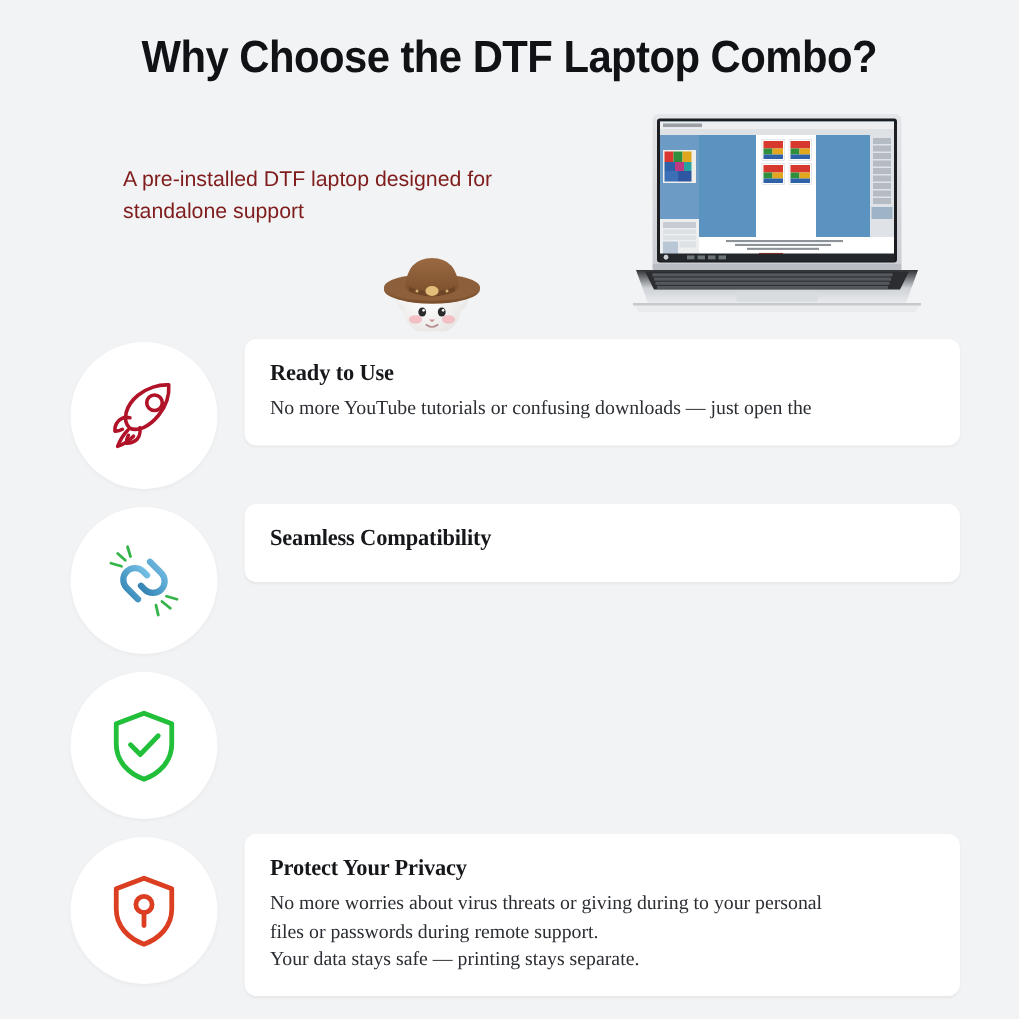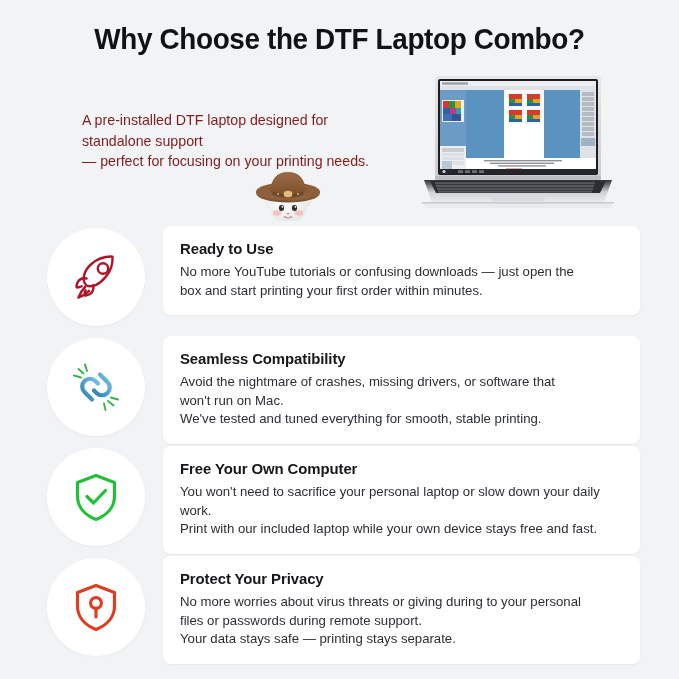--- a/index.html
+++ b/index.html
@@ -33,21 +33,21 @@
   .intro div{white-space:nowrap;}
 
   
   .mascot{position:absolute;left:240px;top:163px;width:96px;height:58px;}
 
   
   .laptop{position:absolute;left:418px;top:72px;width:200px;height:140px;}
 
   
   .features{position:absolute;left:0;top:224px;width:679px;}
-  .feature-row{position:relative;height:110px;}
+  .feature-row{position:relative;height:110px;font-family:Liberation Serif, serif;}
   .feature-row.tall{height:112px;padding-left:20px;}
   .icon-circle{
     position:absolute;left:47px;top:4px;
     width:98px;height:98px;border-radius:50%;
     background:#ffffff;
     display:flex;align-items:center;justify-content:center;
     box-shadow:0 1px 3px rgba(0,0,0,0.045);
   }
   .card{
     position:absolute;left:163px;top:2px;width:477px;
@@ -67,21 +67,20 @@
 </head>
 <body>
 
 <div class="page">
 
   <div class="hero-title">Why Choose the DTF Laptop Combo?</div>
 
   <div class="intro">
     <div>A pre-installed DTF laptop designed for</div>
     <div>standalone support</div>
-    <div>— perfect for focusing on your printing needs.</div>
   </div>
 
   <svg class="mascot" viewBox="0 0 96 58">
     <defs>
       <linearGradient id="hatg" x1="0" y1="0" x2="0" y2="1">
         <stop offset="0" stop-color="#9a6a42"></stop>
           <stop offset="1" stop-color="#7b4f2c"></stop>
       </linearGradient>
       <radialGradient id="bodyg" cx="0.4" cy="0.3" r="0.85">
         <stop offset="0" stop-color="#ffffff"></stop>
@@ -240,21 +239,20 @@
             <path d="M16.6 27.5 C12.4 26.6 9 28.6 7.6 31.4 C6.3 34 6.6 36.4 6.6 36.4 C6.6 36.4 9.2 36.6 11.6 35.2"></path>
             <path d="M23.2 34.2 C24 38.4 22.2 41.8 19.4 43.3 C16.8 44.7 14.4 44.4 14.4 44.4 C14.4 44.4 14.2 41.6 15.6 39.2"></path>
             <path d="M15.2 35.8 C12.4 38.6 9.6 43.4 8.4 46.6 C11.8 45.4 16.2 42.6 19 39.8"></path>
           </g>
         </svg>
       </div>
       <div class="card">
         <div class="card-title">Ready to Use</div>
         <div class="card-body">
           <div>No more YouTube tutorials or confusing downloads — just open the</div>
-          <div>box and start printing your first order within minutes.</div>
         </div>
       </div>
     </div>
 
     <div class="feature-row">
       <div class="icon-circle">
         <svg width="54" height="54" viewBox="0 0 54 54">
           <defs>
             <linearGradient id="chg" x1="0" y1="1" x2="1" y2="0">
               <stop offset="0" stop-color="#2E7FB0"></stop>
@@ -270,44 +268,31 @@
             <line x1="18" y1="11" x2="16" y2="4.5"></line>
             <line x1="12" y1="17.5" x2="5" y2="15.5"></line>
             <line x1="39" y1="41" x2="44.5" y2="45.5"></line>
             <line x1="35" y1="43.5" x2="36.5" y2="50"></line>
             <line x1="42" y1="37.5" x2="49" y2="39.5"></line>
           </g>
         </svg>
       </div>
       <div class="card">
         <div class="card-title">Seamless Compatibility</div>
-        <div class="card-body">
-          <div>Avoid the nightmare of crashes, missing drivers, or software that</div>
-          <div>won't run on Mac.</div>
-          <div>We've tested and tuned everything for smooth, stable printing.</div>
-        </div>
       </div>
     </div>
 
     <div class="feature-row">
       <div class="icon-circle">
         <svg width="52" height="52" viewBox="0 0 52 52">
           <g fill="none" stroke="#22C03A" stroke-width="3.2" stroke-linecap="round" stroke-linejoin="round">
             <path d="M26 4.5 L44.5 11.5 L44.5 25 C44.5 36.5 36.5 44.5 26 48.5 C15.5 44.5 7.5 36.5 7.5 25 L7.5 11.5 Z"></path>
             <path d="M17 25.5 L23.5 32 L35.5 19.5"></path>
           </g>
         </svg>
-      </div>
-      <div class="card">
-        <div class="card-title">Free Your Own Computer</div>
-        <div class="card-body">
-          <div>You won't need to sacrifice your personal laptop or slow down your daily</div>
-          <div>work.</div>
-          <div>Print with our included laptop while your own device stays free and fast.</div>
-        </div>
       </div>
     </div>
 
     <div class="feature-row tall">
       <div class="icon-circle">
         <svg width="52" height="52" viewBox="0 0 52 52">
           <g fill="none" stroke="#DC3E22" stroke-width="3.2" stroke-linecap="round" stroke-linejoin="round">
             <path d="M26 4.5 L44.5 11.5 L44.5 25 C44.5 36.5 36.5 44.5 26 48.5 C15.5 44.5 7.5 36.5 7.5 25 L7.5 11.5 Z"></path>
             <circle cx="26" cy="22" r="5.4"></circle>
             <line x1="26" y1="27.4" x2="26" y2="36"></line>

